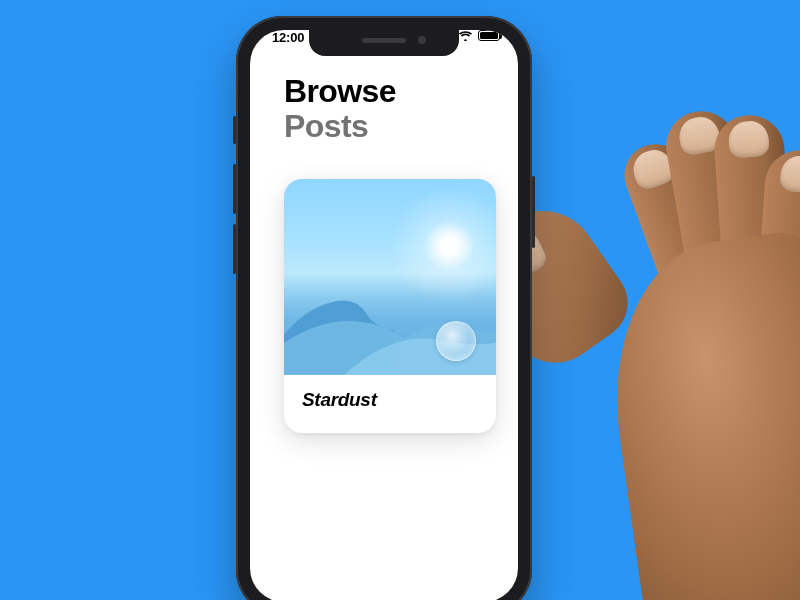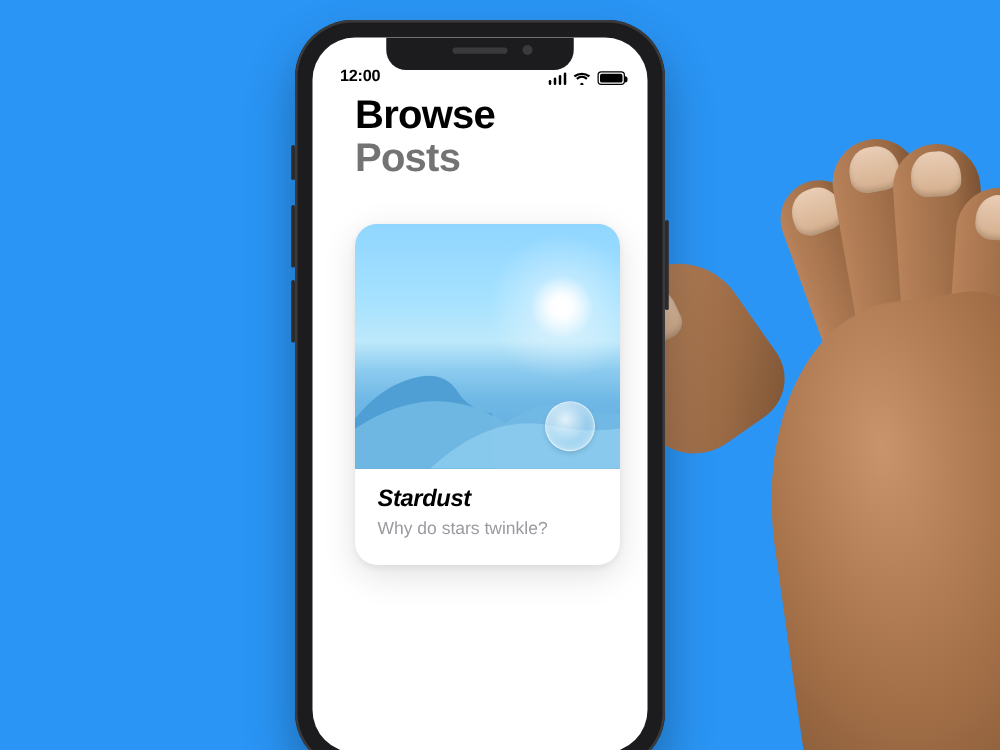--- a/index.html
+++ b/index.html
@@ -105,21 +105,21 @@
     content:"";
     position:absolute; left:calc(50% + 34px); top:6px;
     width:8px; height:8px; background:#3a3a3c; border-radius:50%;
   }
 
   .status-bar {
     position: relative;
     height: 38px;
     display: flex;
     justify-content: space-between;
-    align-items: flex-end;
+    align-items: flex-start;
     padding: 0 18px 0 22px;
     font-size: 13px;
     font-weight: 600;
     color: #000;
     z-index: 10;
     letter-spacing: -0.2px;
   }
   .status-right { display:flex; align-items:center; gap:5px; }
   .signal { display:flex; align-items:flex-end; gap:1.5px; height:10px; }
   .signal i { width:2.5px; background:#000; border-radius:1px; display:block; }
@@ -235,19 +235,18 @@
         <div class="card-image">
           <svg class="mountains" viewBox="0 0 260 110" preserveAspectRatio="none">
             <path d="M0,110 L0,70 Q20,45 45,38 Q70,30 82,48 Q90,62 110,66 L110,110 Z" fill="#4f9fd4"></path>
             <path d="M0,110 L0,78 Q30,58 60,56 Q95,55 120,74 Q150,52 180,62 Q210,72 260,58 L260,110 Z" fill="#72b9e4" opacity="0.9"></path>
             <path d="M60,110 Q110,64 160,76 Q210,86 260,64 L260,110 Z" fill="#8ccbef" opacity="0.85"></path>
           </svg>
           <span class="touch-indicator"></span>
         </div>
         <div class="card-body">
           <div class="card-title">Stardust</div>
-          <div class="card-sub">Why do stars twinkle?</div>
         </div>
       </article>
     </div>
 
   </div>
 </div>
 
 </body></html>

